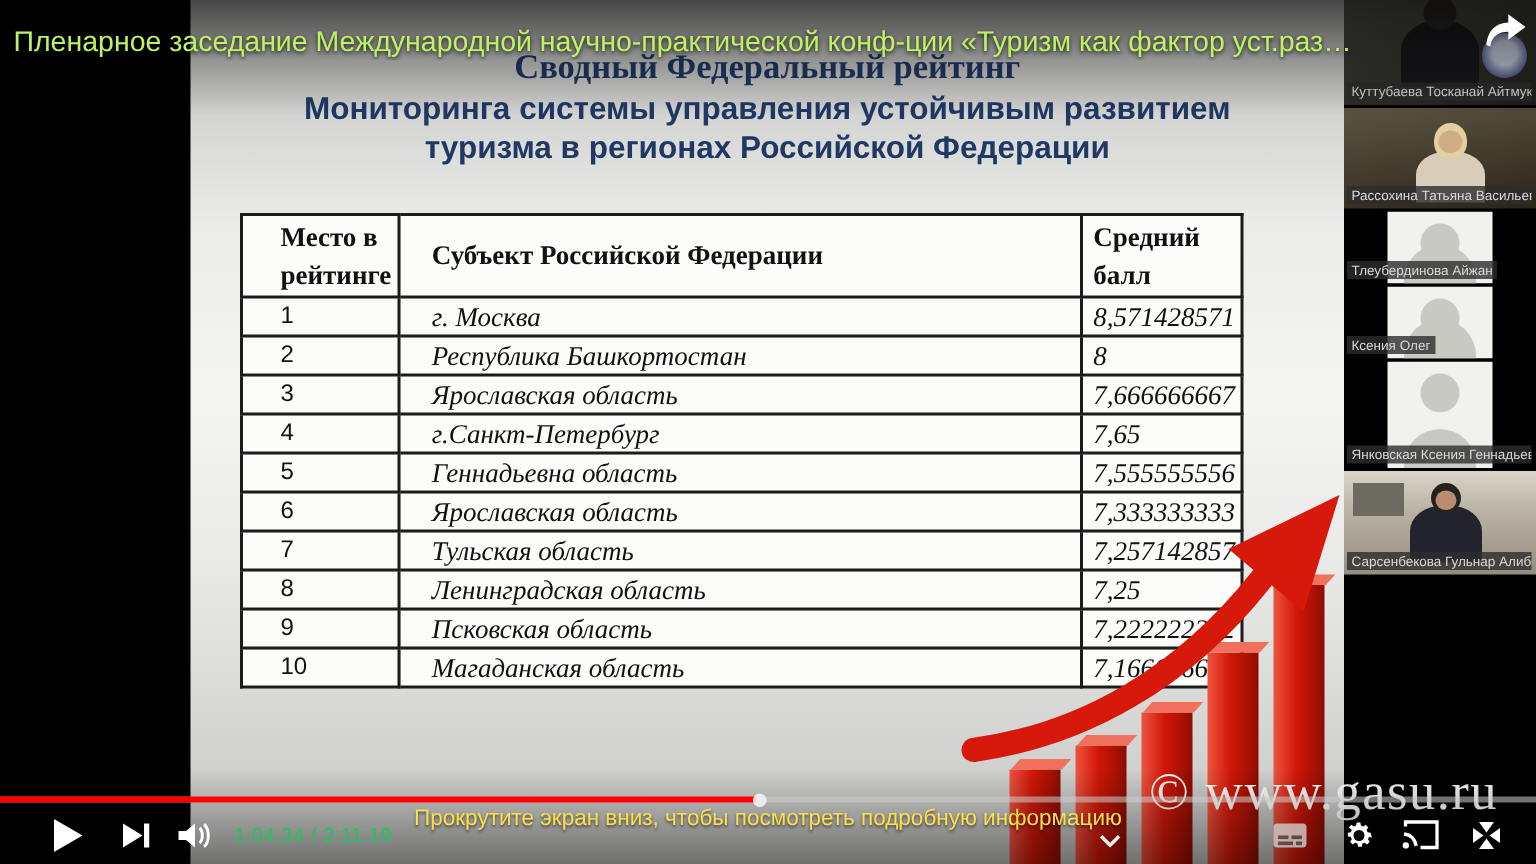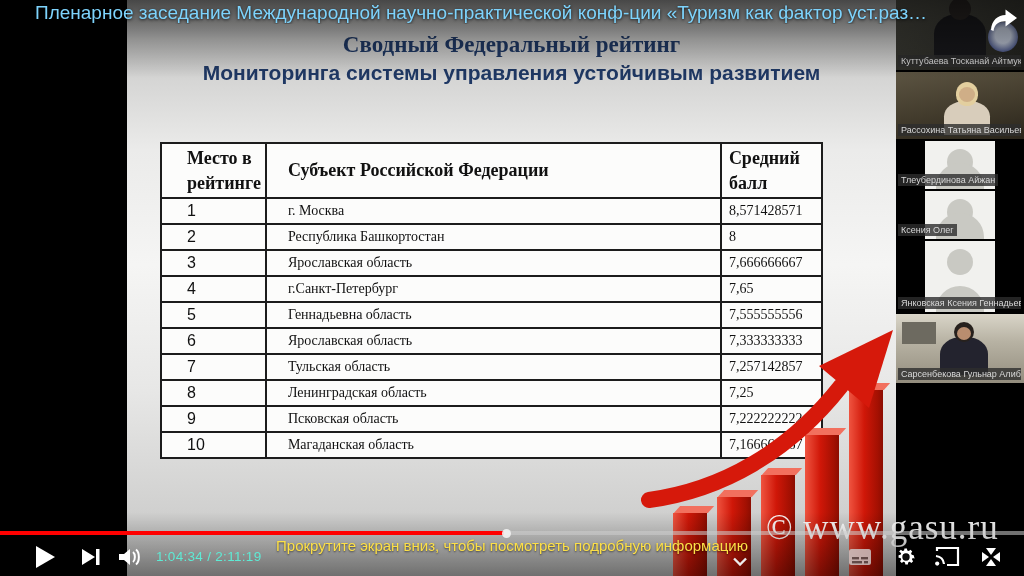--- a/index.html
+++ b/index.html
@@ -19,21 +19,21 @@
   table.rating td, table.rating th { border:2px solid #1c1c1c; background:#fcfcfb;
     vertical-align:middle; text-align:left; overflow:hidden; white-space:nowrap; }
   table.rating th { font-size:18px; font-weight:bold; white-space:normal; line-height:1.35; }
   .col-rank  { width:95px;  padding:1px 4px 1px 25px; }
   .col-name  { width:455px; padding:1px 4px 1px 21px; }
   .col-score { width:101px; padding:1px 4px 1px 7px; }
   table.rating th.col-rank, table.rating th.col-name { }
   table.rating tr.hdr th { height:55px; }
   table.rating tr.row td { height:26px; }
   td.col-rank { font-family:"Liberation Sans", sans-serif; font-size:16px; }
-  td.col-name, td.col-score { font-size:14px; }
+  td.col-name, td.col-score { font-size:18px;font-style:italic; }
 
   
   .bar { position:absolute; bottom:0; width:34px;
     background:linear-gradient(90deg,#ef5440 0%,#d01708 45%,#a31002 85%,#8c0d01 100%); }
   .bar::before { content:""; position:absolute; top:-7px; left:4px; width:100%; height:7px;
     background:#f2705e; transform:skewX(-42deg); }
   .growth-svg { position:absolute; inset:0; pointer-events:none; }
 
   
   .sidebar { position:absolute; left:896px; top:0; width:128px; height:576px; background:#000; }
@@ -71,50 +71,51 @@
     border-radius:50%; background:#b98d6f; }
 
   
   .watermark { position:absolute; left:766px; top:508px; z-index:2;
     font-family:"Liberation Serif", serif; font-size:35px; color:rgba(255,255,255,.96);
     letter-spacing:1px; white-space:nowrap; }
 
   
   .top-grad { position:absolute; left:0; top:0; width:100%; height:78px; z-index:3;
     background:linear-gradient(180deg, rgba(0,0,0,.55) 0%, rgba(0,0,0,0) 100%); pointer-events:none; }
-  .yt-title { position:absolute; left:9px; top:2px; width:980px; z-index:4; color:#7dd3fc;
-    font-size:19px; white-space:nowrap; overflow:hidden; text-shadow:0 1px 3px rgba(0,0,0,.8); cursor:pointer;margin-left:26px; }
+  .yt-title { position:absolute; left:9px; top:18px; width:980px; z-index:4; color:#bef264;
+    font-size:19px; white-space:nowrap; overflow:hidden; text-shadow:0 1px 3px rgba(0,0,0,.8); cursor:pointer; }
   .share-btn { position:absolute; right:2px; top:6px; z-index:4; width:36px; height:30px; cursor:pointer; }
 
   .bottom-grad { position:absolute; left:0; bottom:0; width:100%; height:64px; z-index:3;
     background:linear-gradient(0deg, rgba(0,0,0,.42) 0%, rgba(0,0,0,0) 100%); pointer-events:none; }
 
   .progress { position:absolute; left:0; top:531px; width:100%; height:4px; z-index:4;
     background:rgba(205,205,205,.55); cursor:pointer; }
   .progress .played { position:absolute; left:0; top:0; height:100%; width:49.2%; background:#f00; }
   .progress .scrubber { position:absolute; left:calc(49.2% - 2px); top:-2px; width:9px; height:9px;
     border-radius:50%; background:#f2f2f2; opacity:.9; }
 
   .controls { position:absolute; left:0; top:537px; width:100%; height:39px; z-index:4; }
   .ctl { position:absolute; top:0; height:39px; display:flex; align-items:center; justify-content:center; cursor:pointer; }
   .time { position:absolute; left:156px; top:0; height:39px; display:flex; align-items:center;
-    color:#5eead4; font-size:13.5px; letter-spacing:.3px; }
+    color:#22c55e; font-size:13.5px; letter-spacing:.3px; }
   .toast { position:absolute; left:50%; top:537px; transform:translateX(-50%); z-index:4;
     text-align:right; color:#fde047; font-size:15px; text-shadow:0 1px 2px rgba(0,0,0,.6); white-space:nowrap; }
   .toast .chev { margin-top:-2px; }
 </style>
 </head>
 <body>
 
 <div class="stage">
 
   <div class="slide">
     <div class="slide-title" style="font-family:'Liberation Serif',serif;">Сводный Федеральный рейтинг</div>
     <div class="slide-subtitle">
       <div>Мониторинга системы управления устойчивым развитием</div>
+      <div>туризма в регионах Российской Федерации</div>
     </div>
 
     <table class="rating">
       <tbody>
           <tr class="hdr">
         <th class="col-rank">Место в рейтинге</th>
         <th class="col-name">Субъект Российской Федерации</th>
         <th class="col-score">Средний балл</th>
       </tr>
       <tr class="row">

